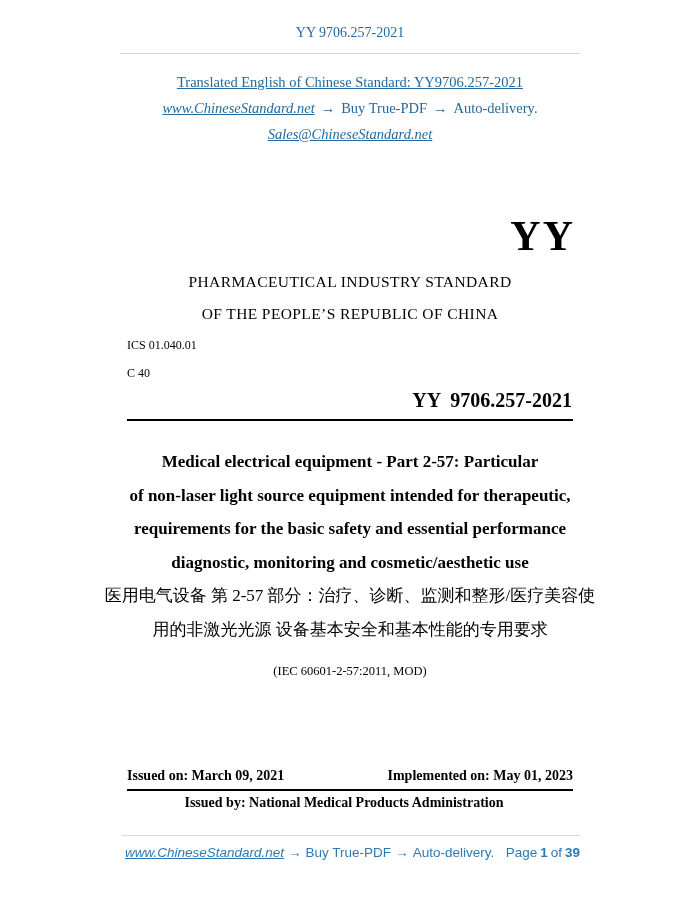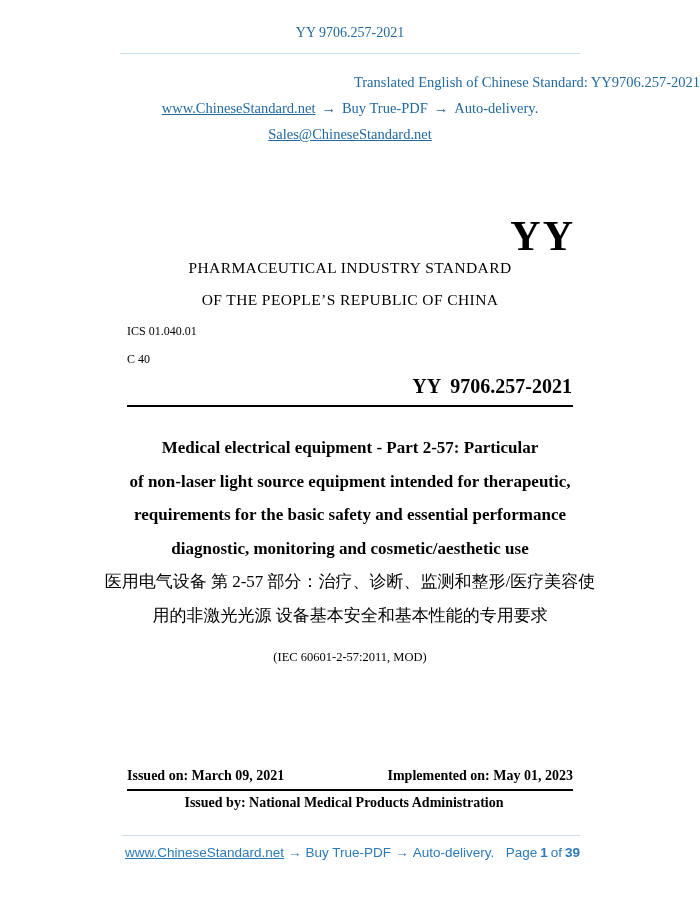--- a/index.html
+++ b/index.html
@@ -9,31 +9,31 @@
     width:700px; height:906px;
     margin:0 auto;
     background:#ffffff;
     font-family:"Liberation Serif","DejaVu Serif",serif;
     color:#000;
     overflow:hidden;
   }
   .blue { color:#21699F; }
   .doc-number { padding-top:25px; font-size:14px; text-align:center; }
   .rule-light { height:1px; background:#C9DCE8; margin:12px 120px 0; }
-  .translated { margin-top:20px; font-size:14.5px; text-align:right; }
+  .translated { margin-top:20px; font-size:14.5px; text-align:center;text-decoration:underline; }
   .buy-line { margin-top:9px; font-size:14.5px; text-align:center; }
   .buy-line span { margin:0 3px; }
   .email-line { margin-top:9px; font-size:14.5px; text-align:center; }
-  .link-underline { text-decoration:underline; cursor:pointer; }
+  .link-underline { text-decoration:underline; cursor:pointer;font-style:italic; }
   .logo {
     margin-top:72px; padding-right:125px;
     text-align:right; font-size:42px; font-weight:bold;
     line-height:1; letter-spacing:2px;
   }
-  .std-line1 { margin-top:2px; font-size:15.5px; text-align:center; letter-spacing:0.4px; }
+  .std-line1 { margin-top:16px; font-size:15.5px; text-align:center; letter-spacing:0.4px; }
   .std-line2 { margin-top:14px; font-size:15.5px; text-align:center; letter-spacing:0.4px; }
   .ics { margin-top:15px; margin-left:127px; font-size:12px; }
   .class-code { margin-top:13px; margin-left:127px; font-size:12px; }
   .std-number {
     margin-top:8px; padding-right:128px;
     text-align:right; font-size:20px; font-weight:bold; white-space:pre;
   }
   .rule-black { height:2px; background:#000; margin:7px 127px 0; }
   .title-en {
     margin-top:24px; padding:0 60px;

